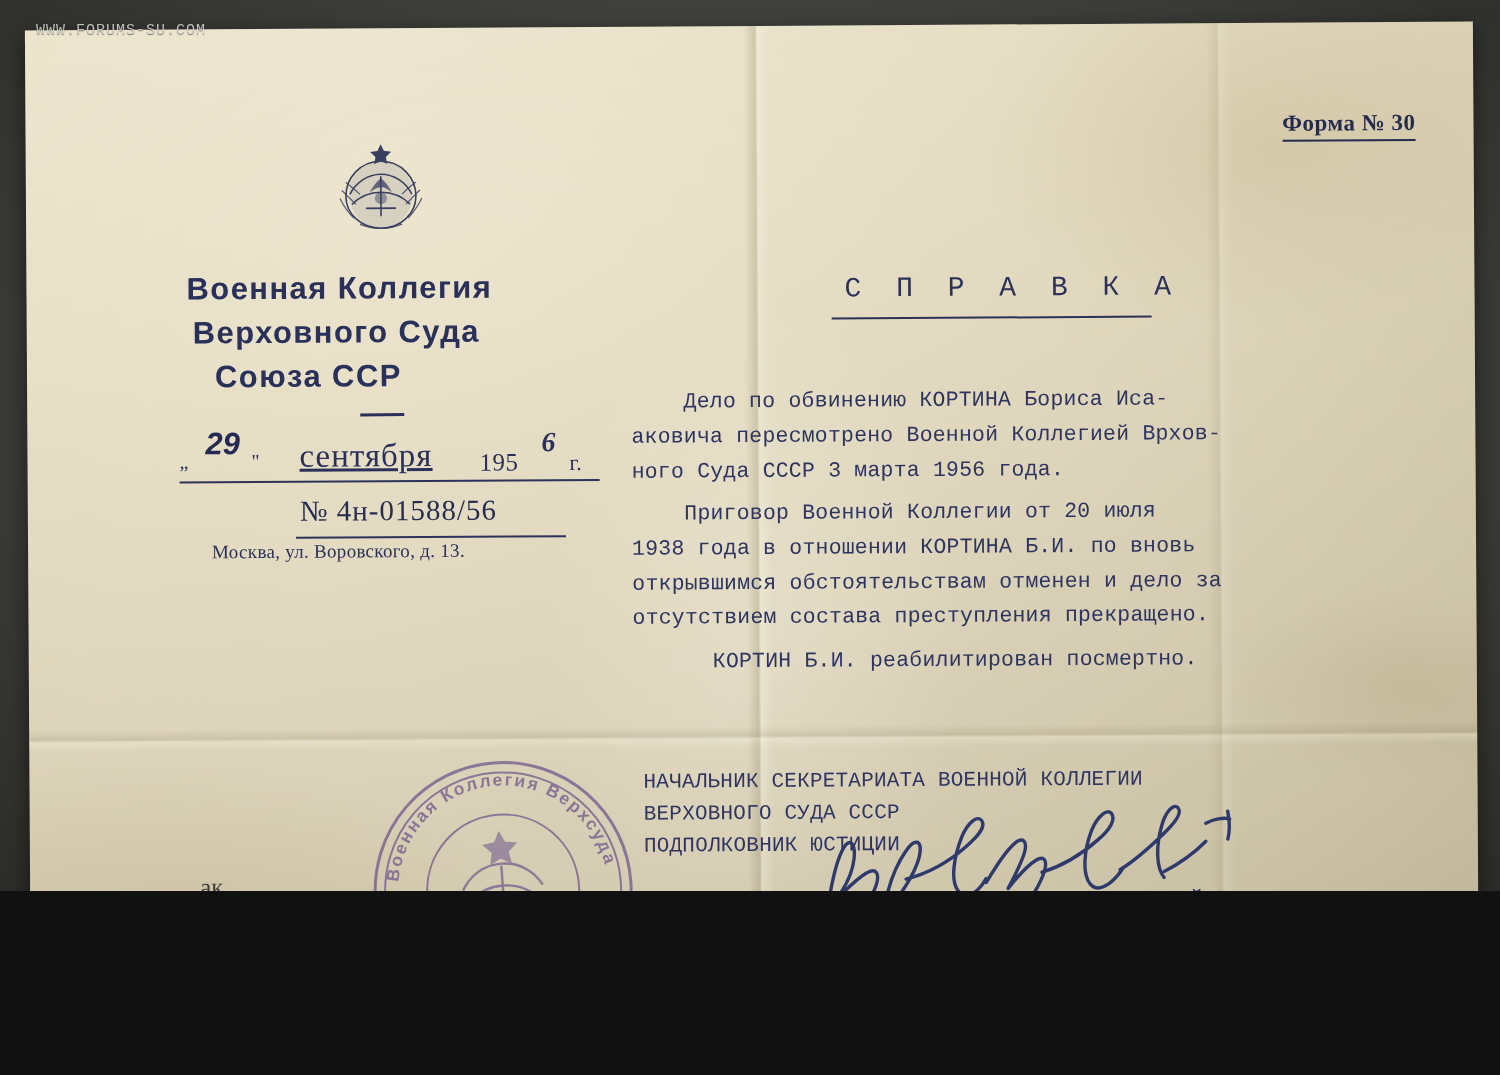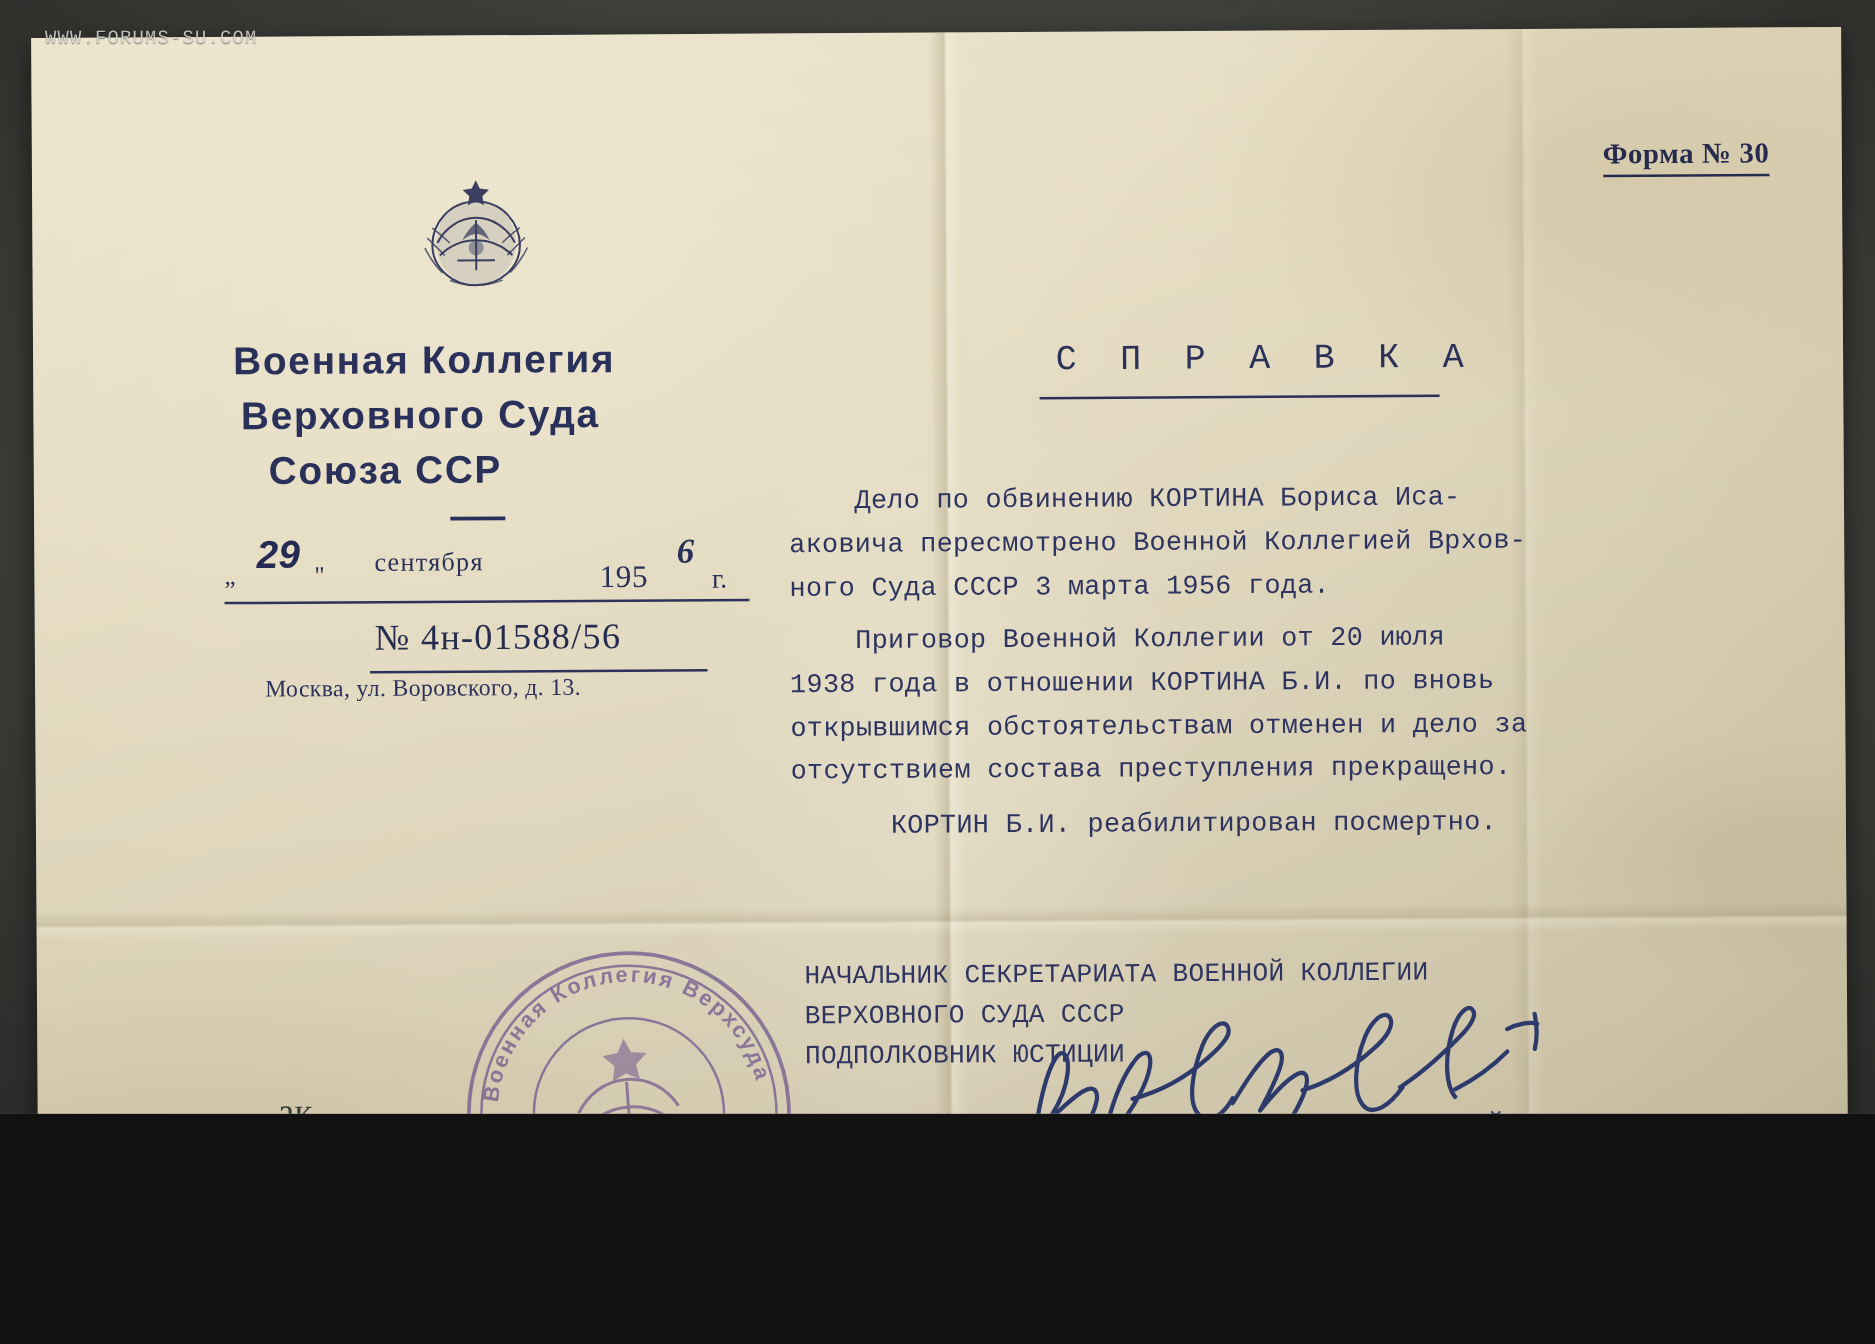--- a/index.html
+++ b/index.html
@@ -162,21 +162,21 @@
   #dateline .q { position:absolute; left: 0px; top: 26px; font-size: 20px; }
   #dateline .day {
     position: absolute; left: 14px; top: 2px;
     font-family: Liberation Sans, sans-serif;
     font-size: 31px; font-weight: bold;
     font-style: italic;
     color: #242a52;
     margin-left: 12px;
   }
   #dateline .q2 { position:absolute; left: 72px; top: 26px; font-size: 20px; }
-  #dateline .month { position: absolute; left: 120px; top: 14px; font-size: 21px; letter-spacing: 1px;}
+  #dateline .month { position: absolute; left: 120px; top: 14px; font-size: 33px; letter-spacing: 1px; text-decoration: underline;}
   #dateline .yr { position: absolute; left: 300px; top: 26px; font-size: 25px; letter-spacing: .5px; text-align: right;}
   #dateline .yrdig {
     position: absolute; left: 362px; top: 4px;
     font-size: 28px; font-weight: bold; font-style: italic;
   }
   #dateline .yg { position: absolute; left: 390px; top: 28px; font-size: 22px; }
   #date-underline {
     position: absolute; left: 152px; top: 452px;
     width: 420px; height: 2px; background: #2c3259;
   }
@@ -267,23 +267,22 @@
     height: 140px;
     pointer-events: none;
   }
 
   
   #ak {
     position: absolute;
     left: 170px;
     top: 844px;
     font-family: "Liberation Serif", serif;
-    font-size: 30px;
+    font-size: 25px;
     color: #3a3a3a;
-    margin-left: 22px;
   }
 
   
   #stamp {
     position: absolute;
     left: 338px;
     top: 728px;
     width: 270px;
     height: 270px;
     opacity: .62;

